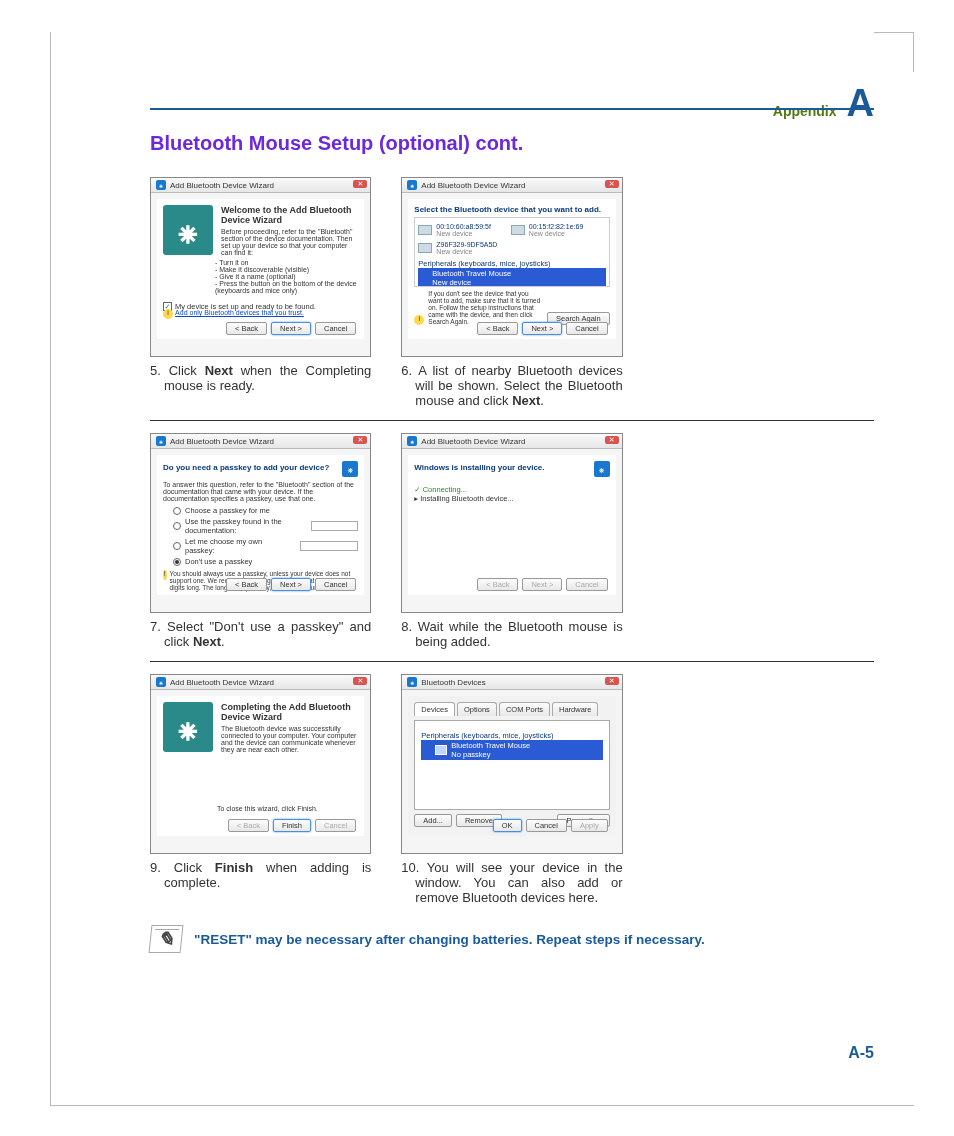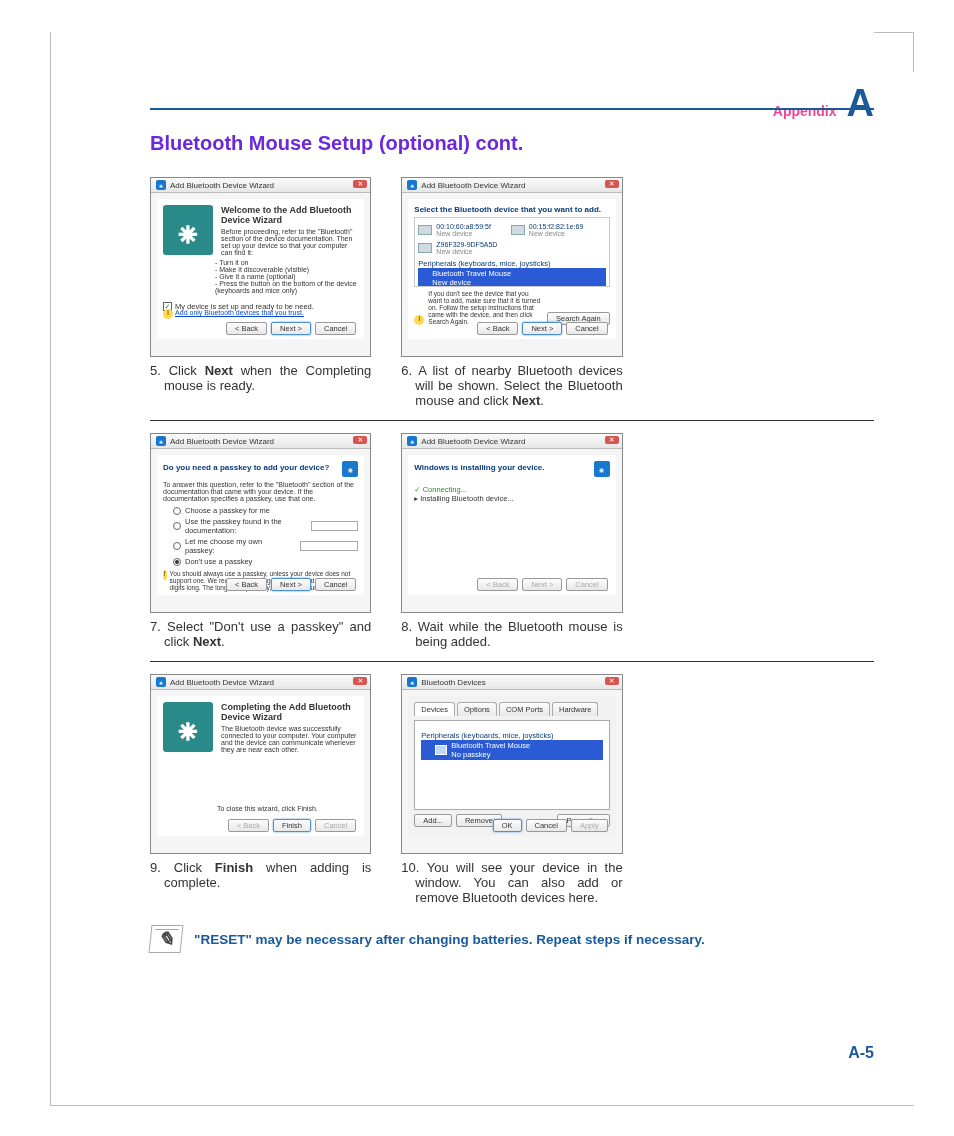--- a/index.html
+++ b/index.html
@@ -42,21 +42,21 @@
   .header-row {
     display: flex;
     align-items: baseline;
     justify-content: flex-end;
     gap: 10px;
     margin-bottom: 10px;
   }
   .appendix-text {
     font-size: 14px;
     font-weight: bold;
-    color: #ec4899;
+    color: #4d7c0f;
   }
   .appendix-letter {
     font-size: 38px;
     font-weight: bold;
     color: #1a5a9a;
     line-height: 1;
   }
   .section-title {
     font-size: 20px;
     font-weight: bold;
@@ -220,21 +220,21 @@
           <div style="font-size:9px; font-weight:bold;">Welcome to the Add Bluetooth Device Wizard</div>
           <div style="font-size:7px; margin-top:3px;">Before proceeding, refer to the "Bluetooth" section of the device documentation. Then set up your device so that your computer can find it:</div>
           <div style="font-size:7px; margin:3px 0 0 52px;">
             <div>- Turn it on</div>
             <div>- Make it discoverable (visible)</div>
             <div>- Give it a name (optional)</div>
             <div>- Press the button on the bottom of the device (keyboards and mice only)</div>
           </div>
           <div style="clear:both; margin-top:8px; font-size:7.5px; display:flex; align-items:center; gap:3px;">
             <span style="width:9px;height:9px;border:1px solid #666; background:#fff; display:inline-flex;align-items:center;justify-content:center;font-size:7px;color:#2a7a2a;">✓</span>
-            <span>My device is set up and ready to be need.</span>
+            <span>My device is set up and ready to be found.</span>
           </div>
           <div style="position:absolute; bottom:20px; left:6px;">
             <span class="warn-icon">i</span>
             <span class="link-tiny">Add only Bluetooth devices that you trust.</span>
           </div>
           <div class="dlg-buttons">
             <span class="btn">&lt; Back</span>
             <span class="btn primary">Next &gt;</span>
             <span class="btn">Cancel</span>
           </div>

